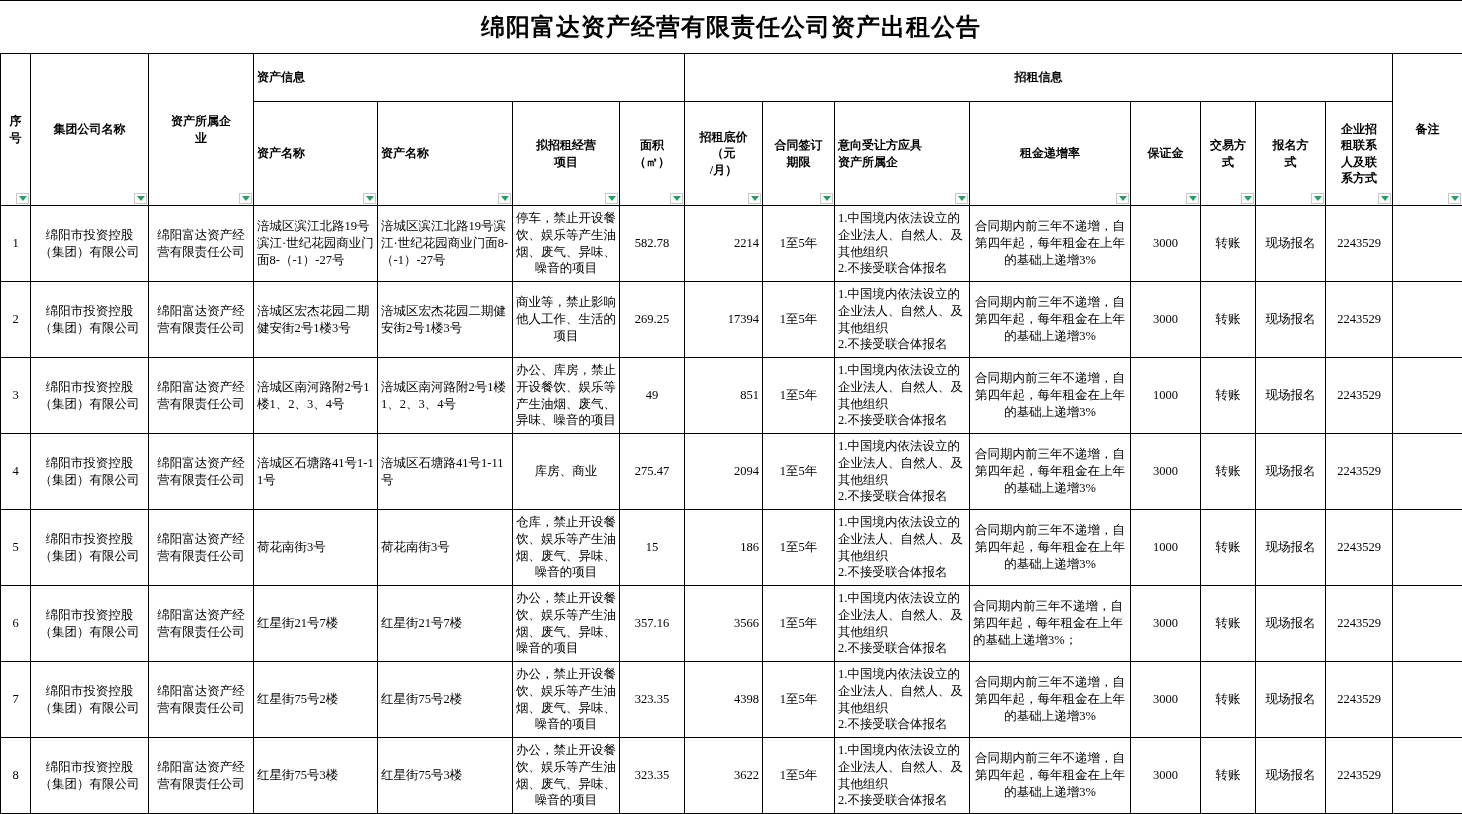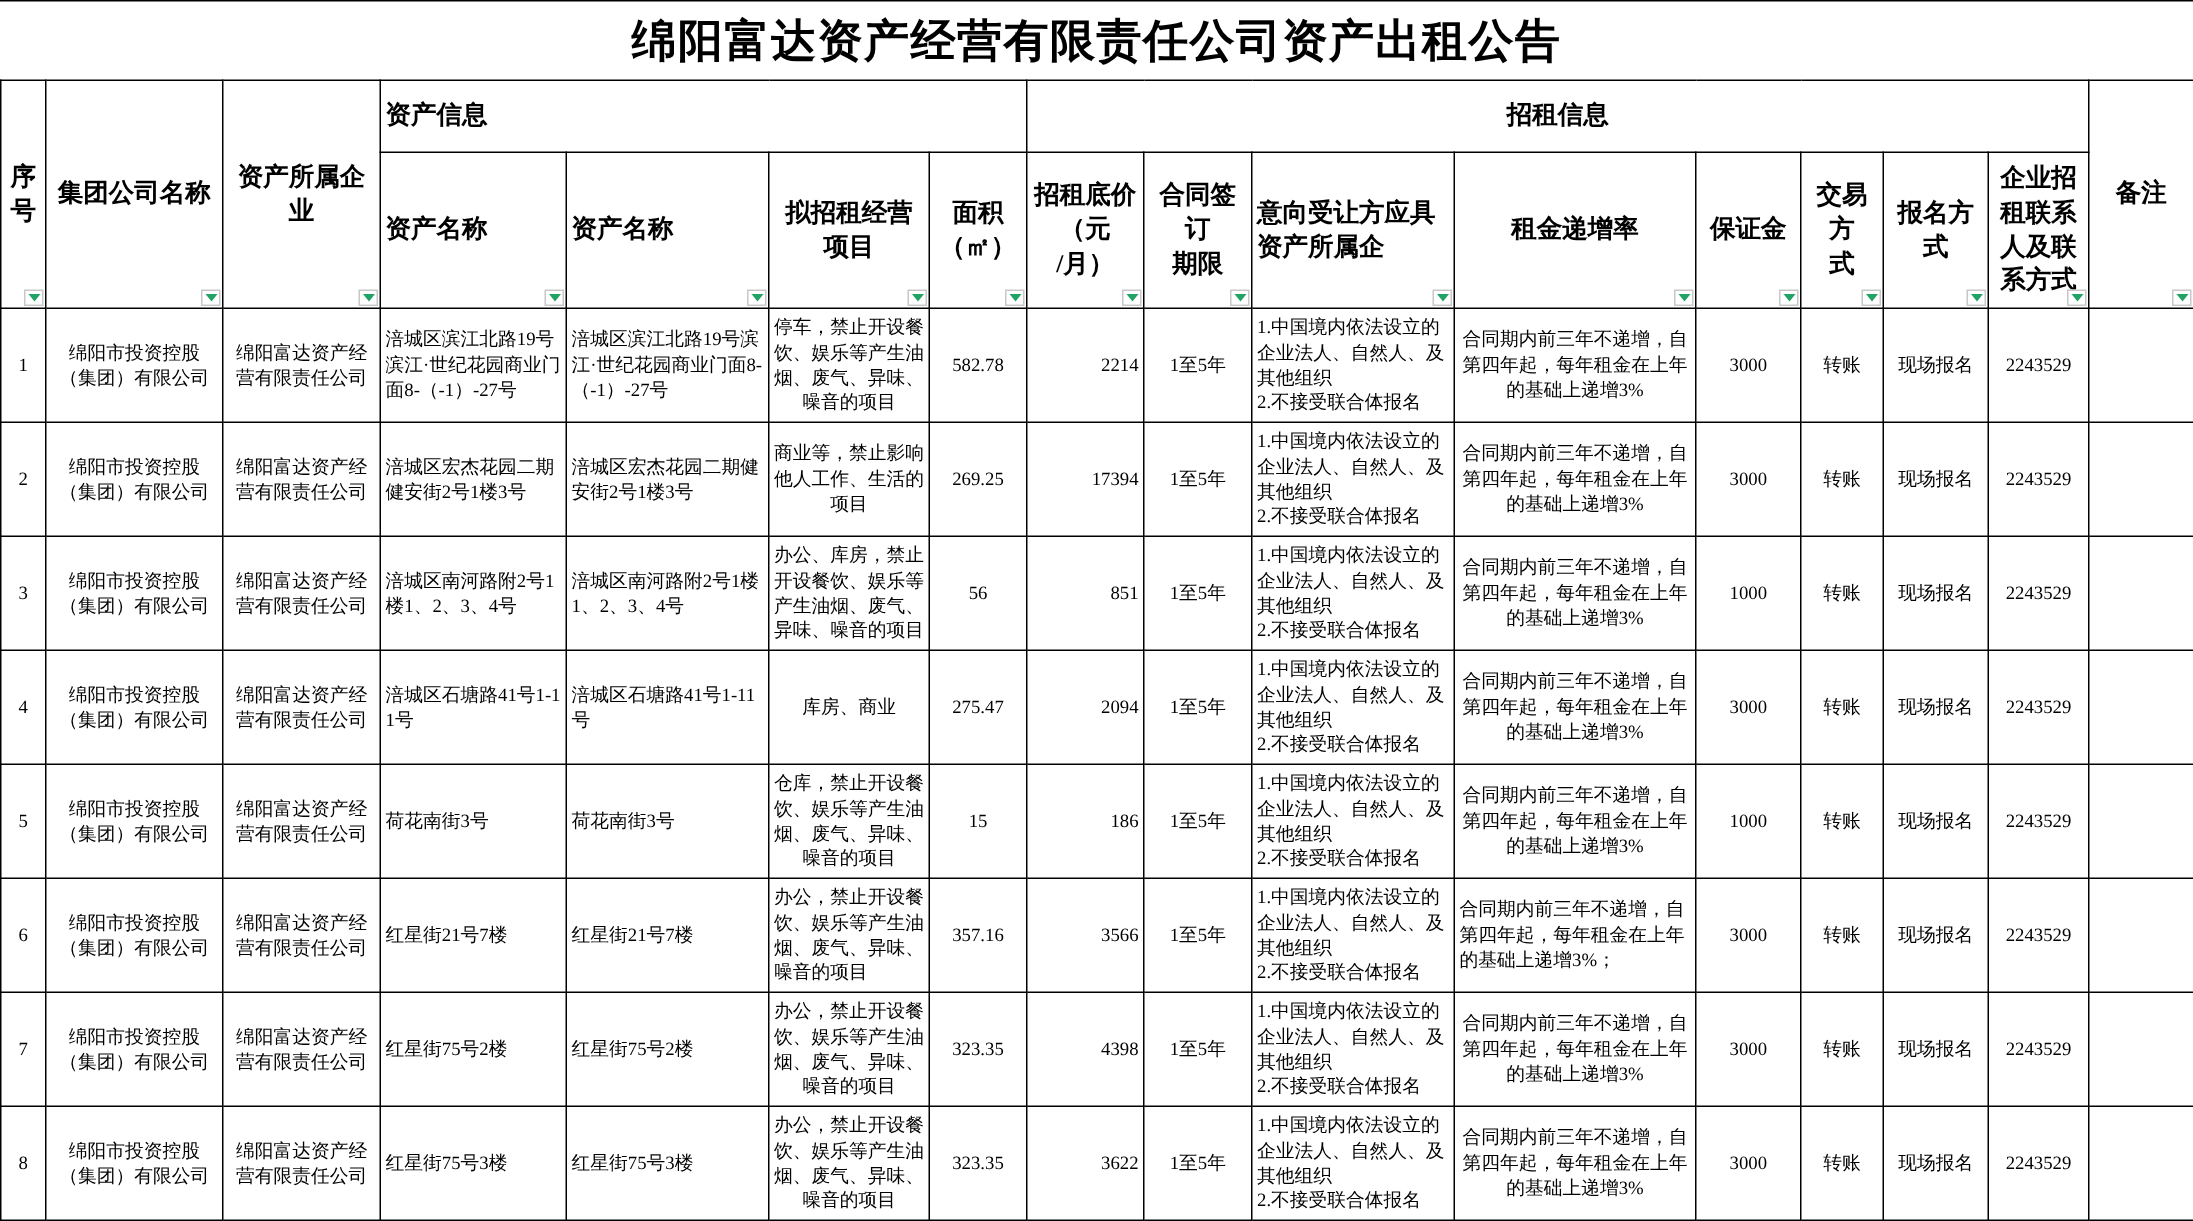--- a/index.html
+++ b/index.html
@@ -1,24 +1,24 @@
 <!DOCTYPE html>
 <html><head>
 <meta charset="utf-8">
 <style>
   html,body{margin:0;padding:0;background:#fff;}
   body{width:1462px;height:814px;overflow:hidden;
        font-family:"Liberation Serif","DejaVu Serif",serif;color:#000;}
   .sheet{width:1462px;height:814px;background:#fff;}
   .title{height:52px;border-top:1px solid #000;display:flex;align-items:center;justify-content:center;
-         font-size:30px;font-weight:bold;letter-spacing:1px;}
+         font-size:24px;font-weight:bold;letter-spacing:1px;}
   table{border-collapse:collapse;table-layout:fixed;width:1462px;}
   th,td{border:1px solid #000;vertical-align:middle;overflow:hidden;
         white-space:pre-line;word-break:break-all;}
-  th{position:relative;font-weight:bold;font-size:17px;text-align:center;
+  th{position:relative;font-weight:bold;font-size:12px;text-align:center;
      padding:2px 3px;line-height:1.35;}
   th.l{text-align:left;}
   td{font-size:12.5px;text-align:center;padding:2px 3px;line-height:1.35;}
   td.l{text-align:left;}
   td.num{text-align:right;padding-right:3px;margin-left:12px;}
   tr.grow{height:48px;}
   tr.srow{height:104px;}
   tr.drow{height:76px;}
   .fbtn{position:absolute;right:1px;bottom:1px;width:13px;height:11px;background:#fff;
         border:1px solid #c8c8c8;display:flex;align-items:center;justify-content:center;box-sizing:border-box;}
@@ -127,21 +127,21 @@
         <td>2243529</td>
         <td></td>
       </tr>
       <tr class="drow">
         <td>3</td>
         <td>绵阳市投资控股（集团）有限公司</td>
         <td>绵阳富达资产经营有限责任公司</td>
         <td class="l">涪城区南河路附2号1楼1、2、3、4号</td>
         <td class="l">涪城区南河路附2号1楼1、2、3、4号</td>
         <td>办公、库房，禁止开设餐饮、娱乐等产生油烟、废气、异味、噪音的项目</td>
-        <td>56</td>
+        <td>49</td>
         <td class="num">851</td>
         <td>1至5年</td>
         <td class="l">1.中国境内依法设立的企业法人、自然人、及其他组织
 2.不接受联合体报名</td>
         <td>合同期内前三年不递增，自第四年起，每年租金在上年的基础上递增3%</td>
         <td>1000</td>
         <td>转账</td>
         <td>现场报名</td>
         <td>2243529</td>
         <td></td>

